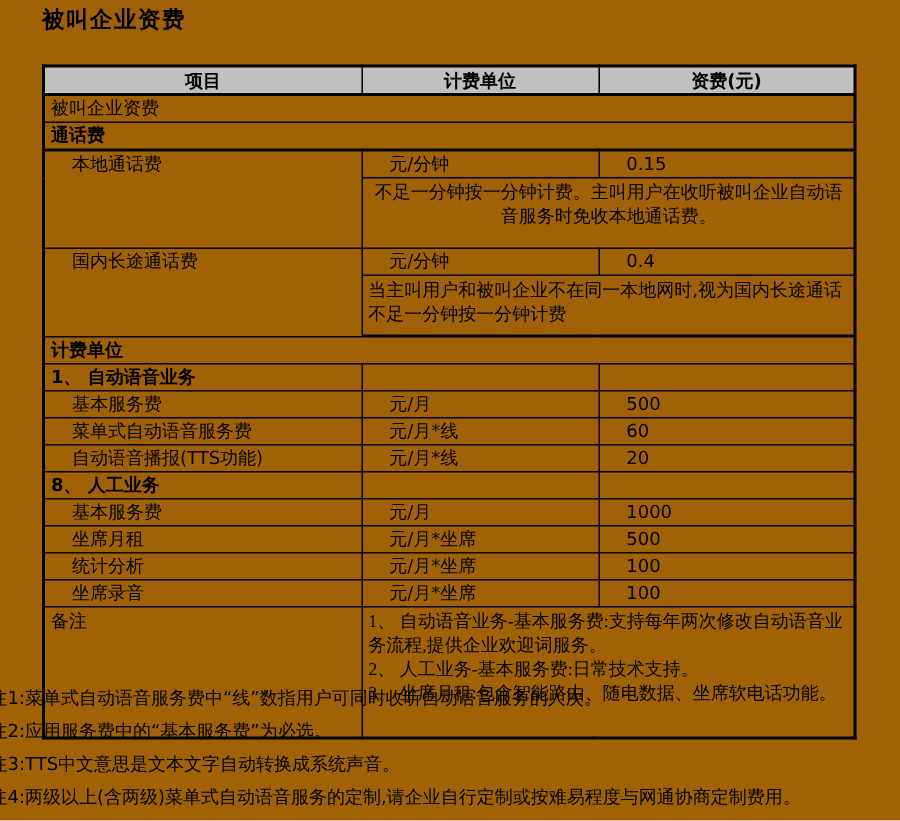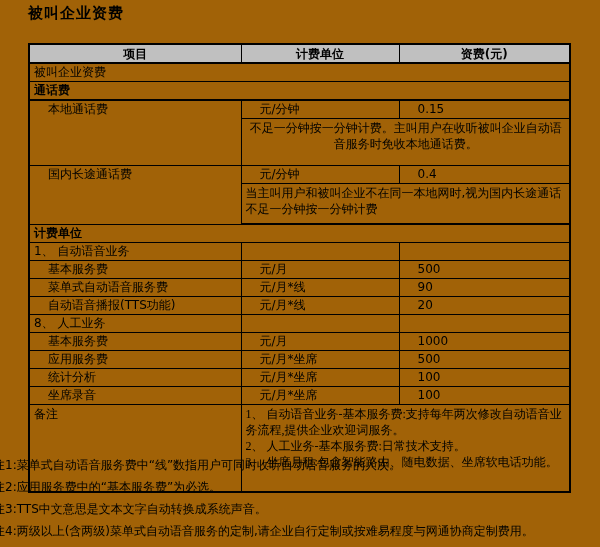--- a/index.html
+++ b/index.html
@@ -55,21 +55,21 @@
     vertical-align: top;
     text-align: left;
     padding: 1px 3px 1px 4px;
     line-height: 15px;
     height: 14px;
     overflow: hidden;
     word-break: break-all;
   }
   tr.r-plain td   { height: 14px; }
   tr.r-section td { height: 15px; font-weight: bold; }
-  tr.r-subsection td:first-child { font-weight: normal; margin-left: 20px; }
+  tr.r-subsection td:first-child { font-weight: bold; margin-left: 20px; }
   tr.r-subsection td { height: 15px; }
   tr.r-item td    { height: 14px; padding-left: 18px; }
   tr.r-note td, tr.r-remark td { line-height: 16px; }
   tr.note-local td { height: 44px; text-align: center; }
   tr.note-dist td  { height: 37px; }
   tr.r-remark td   { height: 84px; font-family: Liberation Serif, serif; }
   tr.thick td { border-bottom: 2px solid #000000; }
   .footnotes {
     position: absolute;
     left: -7px;
@@ -134,39 +134,39 @@
           <td></td>
         </tr>
         <tr class="r-item">
           <td>基本服务费</td>
           <td>元/月</td>
           <td>500</td>
         </tr>
         <tr class="r-item">
           <td>菜单式自动语音服务费</td>
           <td>元/月*线</td>
-          <td>90</td>
+          <td>60</td>
         </tr>
         <tr class="r-item">
           <td>自动语音播报(TTS功能)</td>
           <td>元/月*线</td>
           <td>20</td>
         </tr>
         <tr class="r-subsection">
           <td>8、 人工业务</td>
           <td></td>
           <td></td>
         </tr>
         <tr class="r-item">
           <td>基本服务费</td>
           <td>元/月</td>
           <td>1000</td>
         </tr>
         <tr class="r-item">
-          <td>应用服务费</td>
+          <td>坐席月租</td>
           <td>元/月*坐席</td>
           <td>500</td>
         </tr>
         <tr class="r-item">
           <td>统计分析</td>
           <td>元/月*坐席</td>
           <td>100</td>
         </tr>
         <tr class="r-item">
           <td>坐席录音</td>

